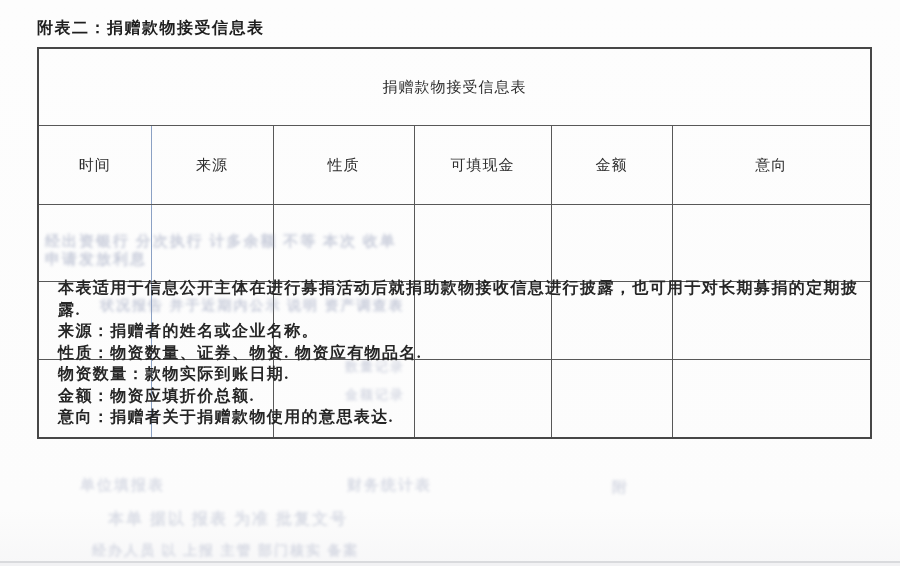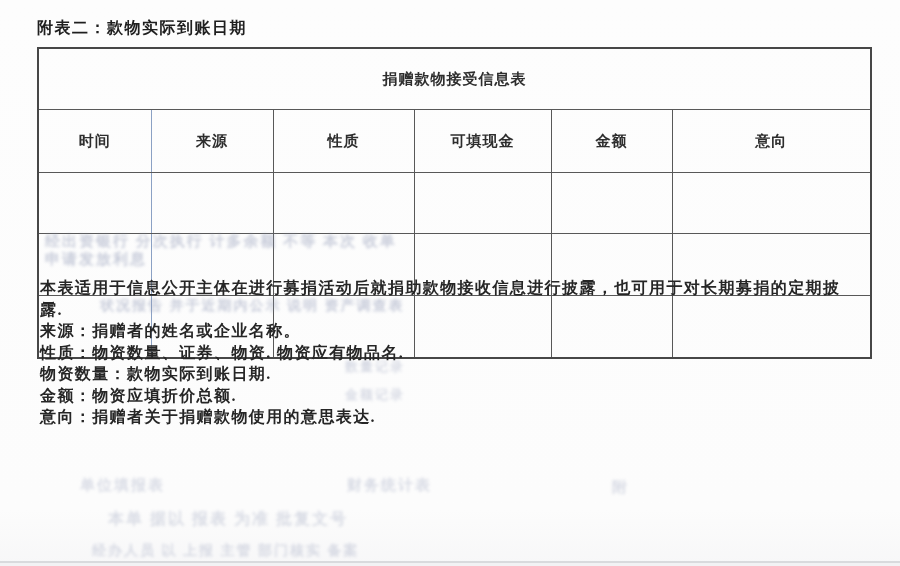--- a/index.html
+++ b/index.html
@@ -19,37 +19,37 @@
   }
 
   
   table.info-table{
     position:absolute;left:37px;top:47px;
     width:833px;border-collapse:collapse;table-layout:fixed;
     border:2px solid #474747;
   }
   table.info-table td,table.info-table th{
     border:1px solid #585858;
-    padding:8px;margin:0;
-    font-weight:700;
+    padding:16px;margin:0;
+    font-weight:400;
     font-size:15px;color:#2e2e2e;
     text-align:center;vertical-align:middle;
     letter-spacing:1px;
     overflow:hidden;
   }
   .row-title td{height:44px;font-size:15px;font-weight:600;color:#262626;letter-spacing:1.5px;}
   .row-header th{height:46px;}
   .row-empty td{height:44px;}
   .row-empty2 td{height:45px;}
   
   .blue-right{border-right-color:#8ba1c4 !important;}
 
   
   .notes{
-    position:absolute;left:40px;top:277px;width:840px;
+    position:absolute;left:58px;top:277px;width:840px;
     font-size:16px;font-weight:600;color:#262626;
   }
   .notes .nline{
     height:21.5px;line-height:21.5px;
     letter-spacing:1.4px;white-space:nowrap;
   }
 
   
   .bleed{
     position:absolute;
@@ -79,21 +79,21 @@
   .scan-edge-strip{
     position:absolute;left:0;top:563px;width:900px;height:3px;
     background:#f2f2f4;pointer-events:none;
   }
 </style>
 </head>
 <body>
 
 <div class="page">
 
-  <div class="doc-title">附表二：款物实际到账日期</div>
+  <div class="doc-title">附表二：捐赠款物接受信息表</div>
 
   <table class="info-table">
     <colgroup>
       <col style="width:113px">
         <col style="width:122px">
         <col style="width:141px">
       <col style="width:137px">
         <col style="width:121px">
         <col style="width:199px">
     </colgroup>

